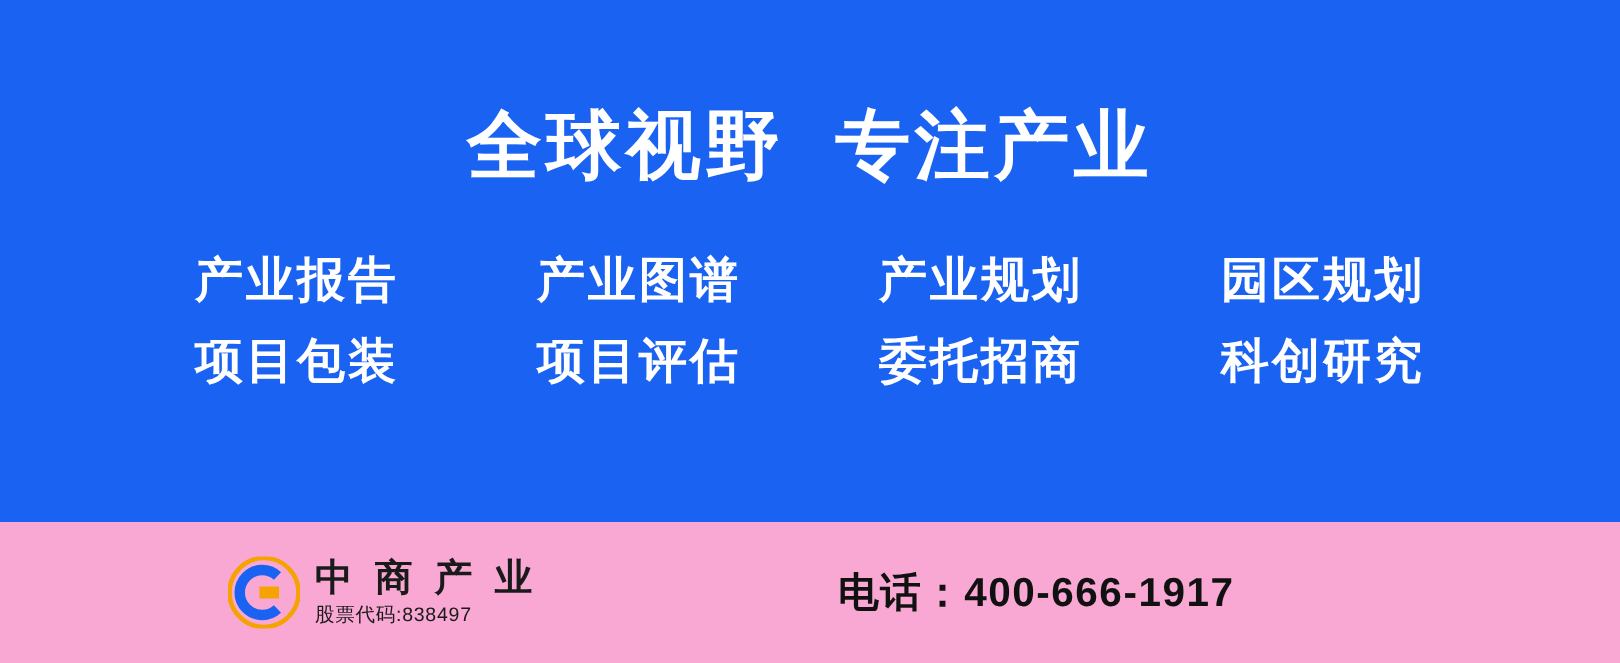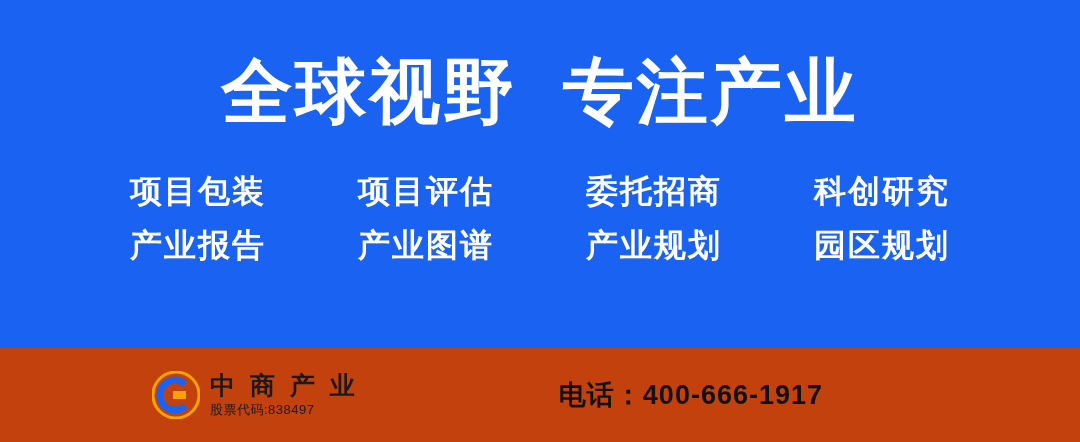--- a/index.html
+++ b/index.html
@@ -24,23 +24,23 @@
     top: 0;
     width: 1080px;
     height: 348px;
     background: #1a62f2;
     display: flex;
     flex-direction: column;
     align-items: center;
     justify-content: flex-start;
   }
   .headline {
-    margin-top: 56px;
+    margin-top: 72px;
     color: #ffffff;
-    font-size: 71px;
+    font-size: 50px;
     font-weight: bold;
     letter-spacing: 3px;
     line-height: 1;
     white-space: pre;
     text-align: center;
   }
   .services {
     margin-top: 48px;
     width: 820px;
     display: flex;
@@ -59,21 +59,21 @@
     letter-spacing: 2px;
     line-height: 1;
     white-space: nowrap;
   }
   .footer {
     position: absolute;
     left: 0;
     top: 348px;
     width: 1080px;
     height: 94px;
-    background: #c2410c;
+    background: #f9a8d4;
     display: flex;
     align-items: center;
   }
   .brand {
     display: flex;
     align-items: center;
     margin-left: 152px;
   }
   .brand-mark {
     width: 48px;
@@ -117,31 +117,31 @@
 
 <div class="banner">
 
   <div class="blue-area">
 
     <div class="headline">全球视野  专注产业</div>
 
     <div class="services">
 
       <div class="service-row">
+        <span class="service-item">产业报告</span>
+        <span class="service-item">产业图谱</span>
+        <span class="service-item">产业规划</span>
+        <span class="service-item">园区规划</span>
+      </div>
+
+      <div class="service-row">
         <span class="service-item">项目包装</span>
         <span class="service-item">项目评估</span>
         <span class="service-item">委托招商</span>
         <span class="service-item">科创研究</span>
-      </div>
-
-      <div class="service-row">
-        <span class="service-item">产业报告</span>
-        <span class="service-item">产业图谱</span>
-        <span class="service-item">产业规划</span>
-        <span class="service-item">园区规划</span>
       </div>
 
     </div>
   </div>
 
   <div class="footer">
 
     <div class="brand">
       <span class="brand-mark">
         <svg width="48" height="48" viewBox="0 0 48 48" xmlns="http://www.w3.org/2000/svg">

